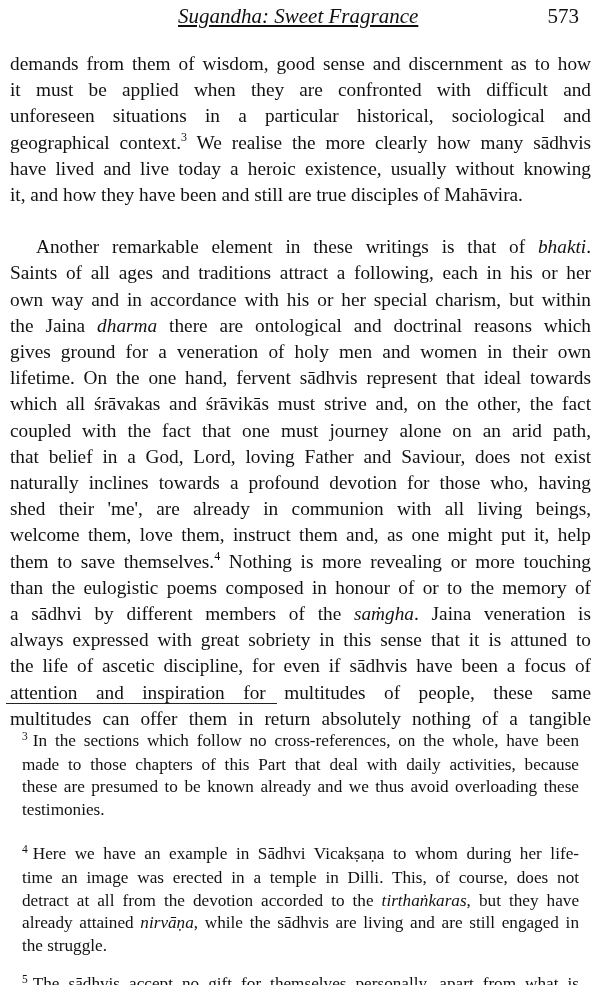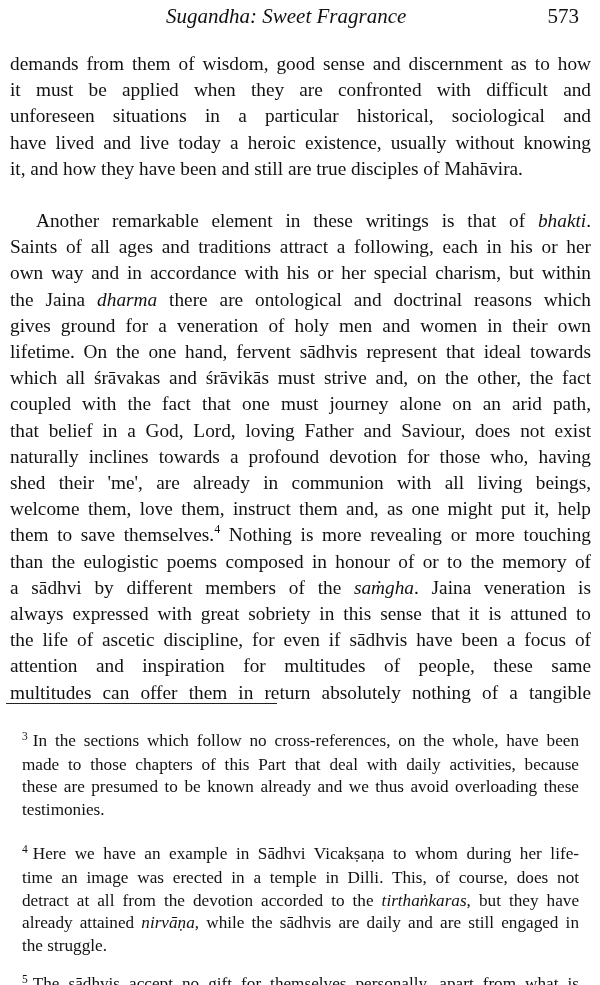--- a/index.html
+++ b/index.html
@@ -25,22 +25,23 @@
       position: absolute;
       top: 3px;
       left: 0;
       width: 589px;
       height: 26px;
       font-size: 21px;
       line-height: 26px;
     }
     .running-title {
       position: absolute;
-      left: 160px;
+      left: 172px;
       font-style: italic;
+      text-decoration: underline;
     }
     .page-number {
       position: absolute;
       right: 16px;
     }
     .body-text {
       position: absolute;
       top: 47px;
       left: 0;
       width: 589px;
@@ -116,20 +117,21 @@
   <div class="running-head">
     <span class="running-title">Sugandha: Sweet Fragrance</span>
     <span class="page-number">573</span>
   </div>
 
   <div class="body-text" id="body-text">
       <p class="para">
         <span class="line"><span>demands from them of wisdom, good sense and discernment as to how</span></span>
         <span class="line"><span>it must be applied when they are confronted with difficult and</span></span>
         <span class="line"><span>unforeseen situations in a particular historical, sociological and</span></span>
+        <span class="line"><span>geographical context.</span><sup>3</sup><span> We realise the more clearly how many sādhvis</span></span>
         <span class="line"><span>have lived and live today a heroic existence, usually without knowing</span></span>
         <span class="line last"><span>it, and how they have been and still are true disciples of Mahāvira.</span></span>
       </p>
       <p class="para">
         <span class="line" style="padding-left: 26px;"><span>Another remarkable element in these writings is that of </span><em>bhakti</em><span>.</span></span>
         <span class="line"><span>Saints of all ages and traditions attract a following, each in his or her</span></span>
         <span class="line"><span>own way and in accordance with his or her special charism, but within</span></span>
         <span class="line"><span>the Jaina </span><em>dharma</em><span> there are ontological and doctrinal reasons which</span></span>
         <span class="line"><span>gives ground for a veneration of holy men and women in their own</span></span>
         <span class="line"><span>lifetime.  On the one hand, fervent sādhvis represent that ideal towards</span></span>
@@ -155,21 +157,21 @@
       <div class="footnote">
         <span class="line"><span class="fn-mark">3</span><span>In the sections which follow no cross-references, on the whole, have been</span></span>
         <span class="line"><span>made to those chapters of this Part that deal with daily activities, because</span></span>
         <span class="line"><span>these are presumed to be known already and we thus avoid overloading these</span></span>
         <span class="line last"><span>testimonies.</span></span>
       </div>
       <div class="footnote fn-gap">
         <span class="line"><span class="fn-mark">4</span><span>Here we have an example in Sādhvi Vicakṣaṇa to whom during her life-</span></span>
         <span class="line"><span>time an image was erected in a temple in Dilli.  This, of course, does not</span></span>
         <span class="line"><span>detract at all from the devotion accorded to the </span><em>tirthaṅkaras</em><span>, but they have</span></span>
-        <span class="line"><span>already attained </span><em>nirvāṇa</em><span>, while the sādhvis are daily and are still engaged in</span></span>
+        <span class="line"><span>already attained </span><em>nirvāṇa</em><span>, while the sādhvis are living and are still engaged in</span></span>
         <span class="line last"><span>the struggle.</span></span>
       </div>
       <div class="footnote">
         <span class="line"><span class="fn-mark">5</span><span>The sādhvis accept no gift for themselves personally, apart from what is</span></span>
         <span class="line last"><span>strictly necessary and in accordance with the rules concerning </span><em>eṣaṇā</em><span>.</span></span>
       </div>
     </div>
 </div>
 
 </body></html>

